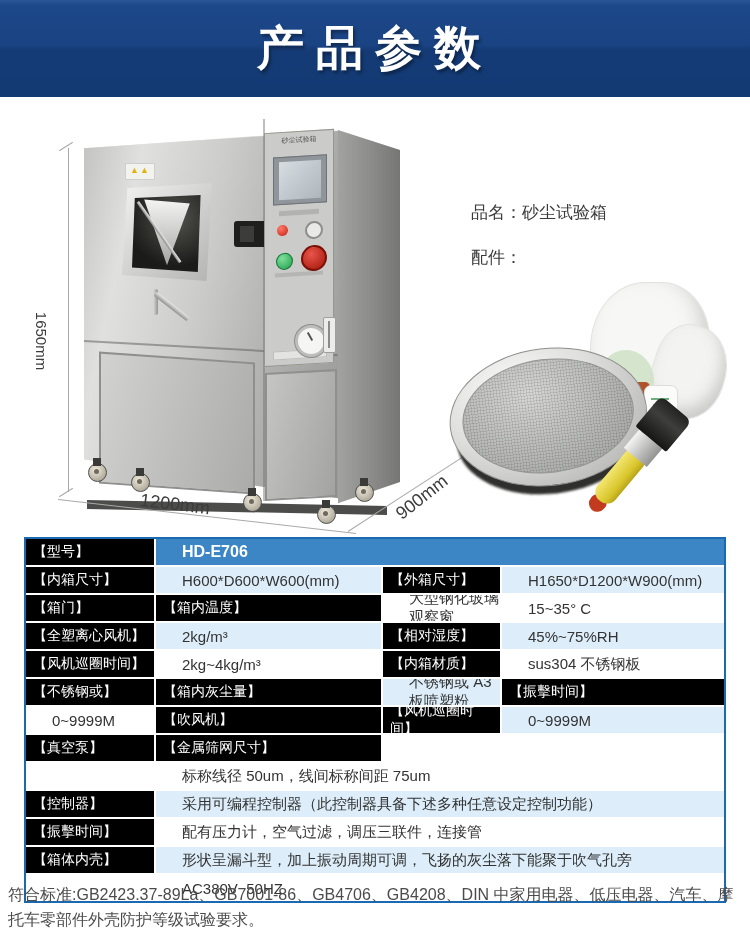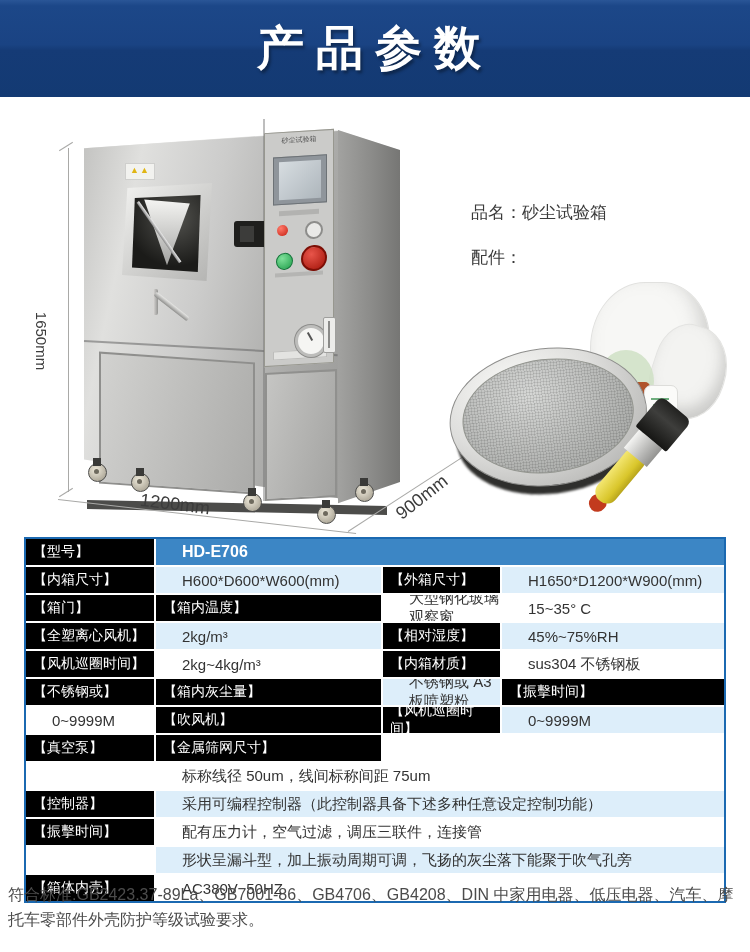--- a/index.html
+++ b/index.html
@@ -270,21 +270,21 @@
 
     <div class="c lbl">【金属筛网尺寸】</div>
     <div class="c val span">标称线径 50um，线间标称间距 75um</div>
 
     <div class="c lbl">【控制器】</div>
     <div class="c val span alt">采用可编程控制器（此控制器具备下述多种任意设定控制功能）</div>
 
     <div class="c lbl">【振擊时间】</div>
     <div class="c val span">配有压力计，空气过滤，调压三联件，连接管</div>
 
+    <div class="c lbl">【箱体内壳】</div>
     <div class="c val span alt">形状呈漏斗型，加上振动周期可调，飞扬的灰尘落下能聚于吹气孔旁</div>
-    <div class="c lbl">【箱体内壳】</div>
 
     <div class="c val span">AC380V  50HZ</div>
   </div>
 
   <div class="compliance">符合标准:GB2423.37-89La、GB7001-86、GB4706、GB4208、DIN 中家用电器、低压电器、汽车、摩托车零部件外壳防护等级试验要求。</div>
 
 </div>
 
 </body></html>

